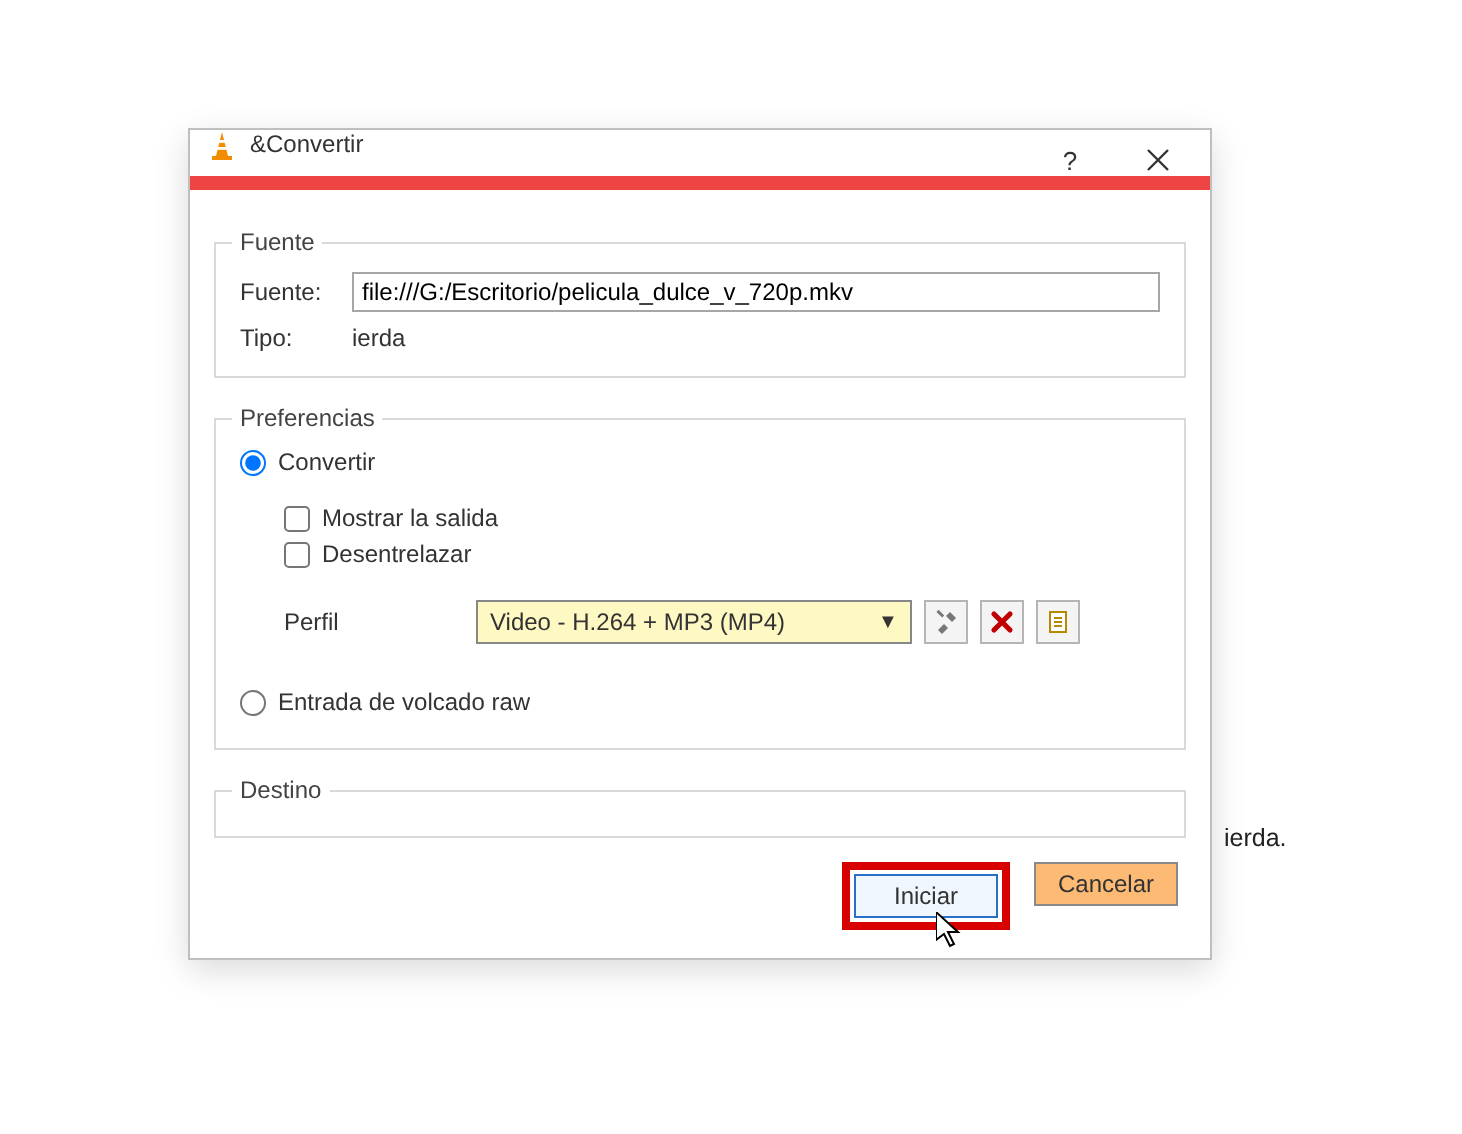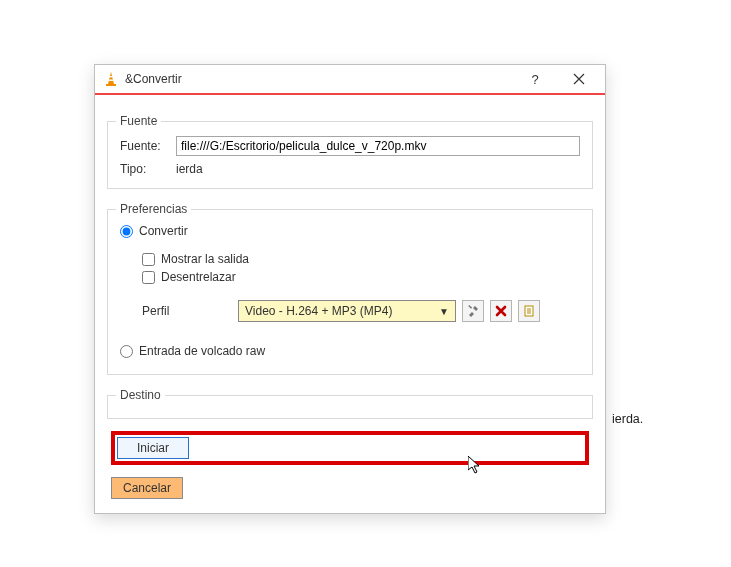--- a/index.html
+++ b/index.html
@@ -18,23 +18,22 @@
     left: 94px;
     top: 64px;
     width: 512px;
     background: #fff;
     border: 1px solid #bfbfbf;
     box-shadow: 0 5px 16px rgba(0,0,0,0.15);
   }
   .titlebar {
     height: 30px;
     display: flex;
-    align-items: center;
     padding: 0 4px 0 8px;
-    border-bottom: 2px solid #ef4444;
+    border-bottom: 7px solid #ef4444;
   }
   .titlebar .appicon {
     width:16px; height:16px;
     margin-right:6px;
     display:flex;align-items:center;justify-content:center;
   }
   .titlebar .title { flex:0 0 auto; font-size:12px; }
   .titlebar .spacer { flex:1; }
   .titlebar .winbtn {
     width:44px; height:30px;
@@ -114,21 +113,20 @@
     font-size:12px;
   }
   .btn.blue {
     border:1px solid #2a6fc9;
     background:#f0f6fd;
     color:#333;
   }
   .footer {
     display:flex; justify-content:flex-end; gap:12px;
     padding: 12px 4px 2px 4px;
-    flex-direction: column;
   }
   .highlight {
     border:4px solid #d80000;
     padding:2px;
   }
   .cursor {
     position:absolute;
     width:16px;height:20px;
     left: 468px; top: 456px;
     pointer-events:none;

